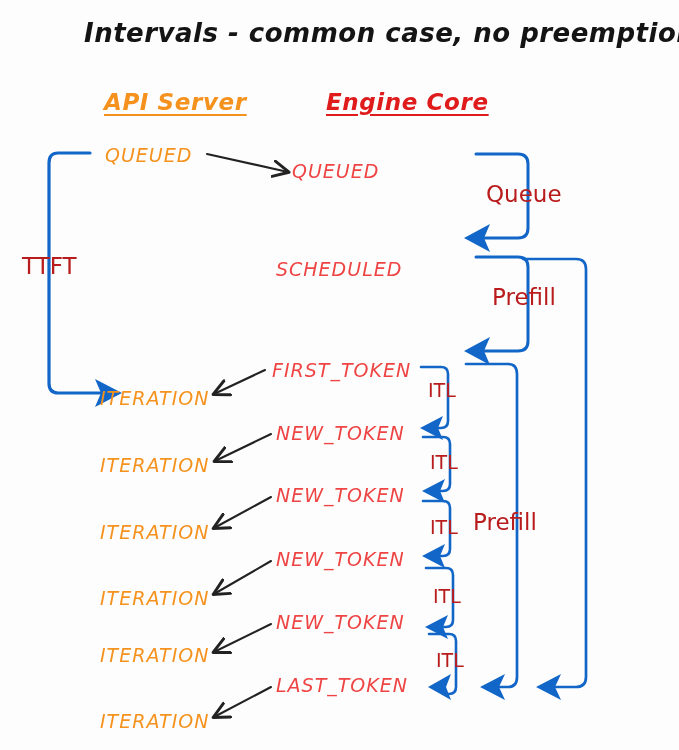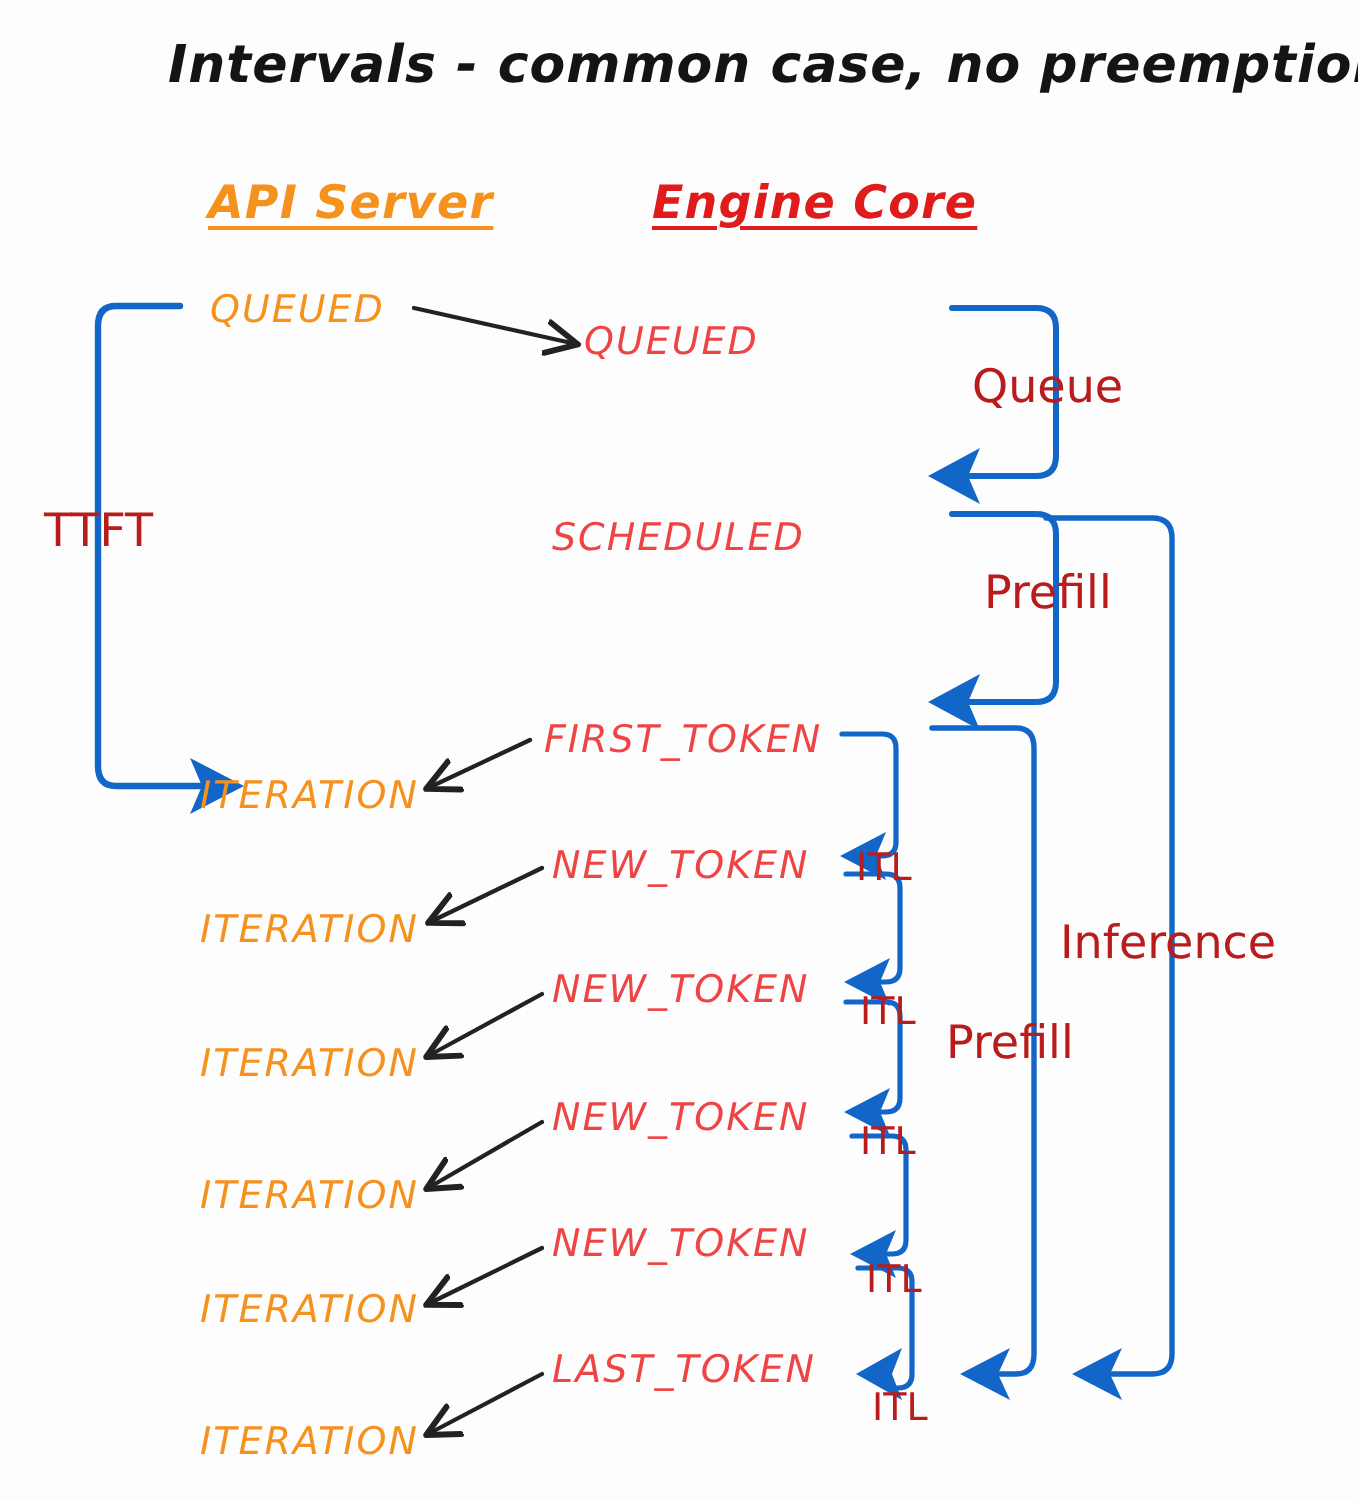--- a/index.html
+++ b/index.html
@@ -63,21 +63,21 @@
   .ev.api    { color: #F5921E; }
   .ev.engine { color: #ef4444; }
 
   
   .blab {
     font-family: "DejaVu Sans", sans-serif;
     font-size: 23px;
     color: #b91c1c;
     letter-spacing: 0px;
   }
-  .blab.small { font-size: 19px; margin-top: 44px; }
+  .blab.small { font-size: 19px; }
 </style>
 </head>
 <body>
 
 <div id="canvas">
 
   <svg id="svg-layer" viewBox="0 0 679 750">
     <defs>
       <marker id="blkArrow" markerWidth="9" markerHeight="9" refX="7.5" refY="4.5" orient="auto" markerUnits="strokeWidth">
         <path d="M0.5,0.8 L8,4.5 L0.5,8.2" fill="none" stroke="#222222" stroke-width="1.4" stroke-linecap="round" stroke-linejoin="round"></path>
@@ -162,21 +162,20 @@
   <div class="txt ev engine" style="left:272px; top:361px;">FIRST_TOKEN</div>
   <div class="txt ev engine" style="left:276px; top:424px;">NEW_TOKEN</div>
   <div class="txt ev engine" style="left:276px; top:486px;">NEW_TOKEN</div>
   <div class="txt ev engine" style="left:276px; top:550px;">NEW_TOKEN</div>
   <div class="txt ev engine" style="left:276px; top:613px;">NEW_TOKEN</div>
   <div class="txt ev engine" style="left:276px; top:676px;">LAST_TOKEN</div>
 
   <div class="txt blab" style="left:22px; top:255px;">TTFT</div>
   <div class="txt blab" style="left:486px; top:183px;">Queue</div>
   <div class="txt blab" style="left:492px; top:286px;">Prefill</div>
-  <div class="txt blab" style="left:530px; top:461px;">Inference</div>
   <div class="txt blab" style="left:473px; top:511px;">Prefill</div>
 
   <div class="txt blab small" style="left:428px; top:381px;">ITL</div>
   <div class="txt blab small" style="left:430px; top:453px;">ITL</div>
   <div class="txt blab small" style="left:430px; top:518px;">ITL</div>
   <div class="txt blab small" style="left:433px; top:587px;">ITL</div>
   <div class="txt blab small" style="left:436px; top:651px;">ITL</div>
 
 </div>
 

